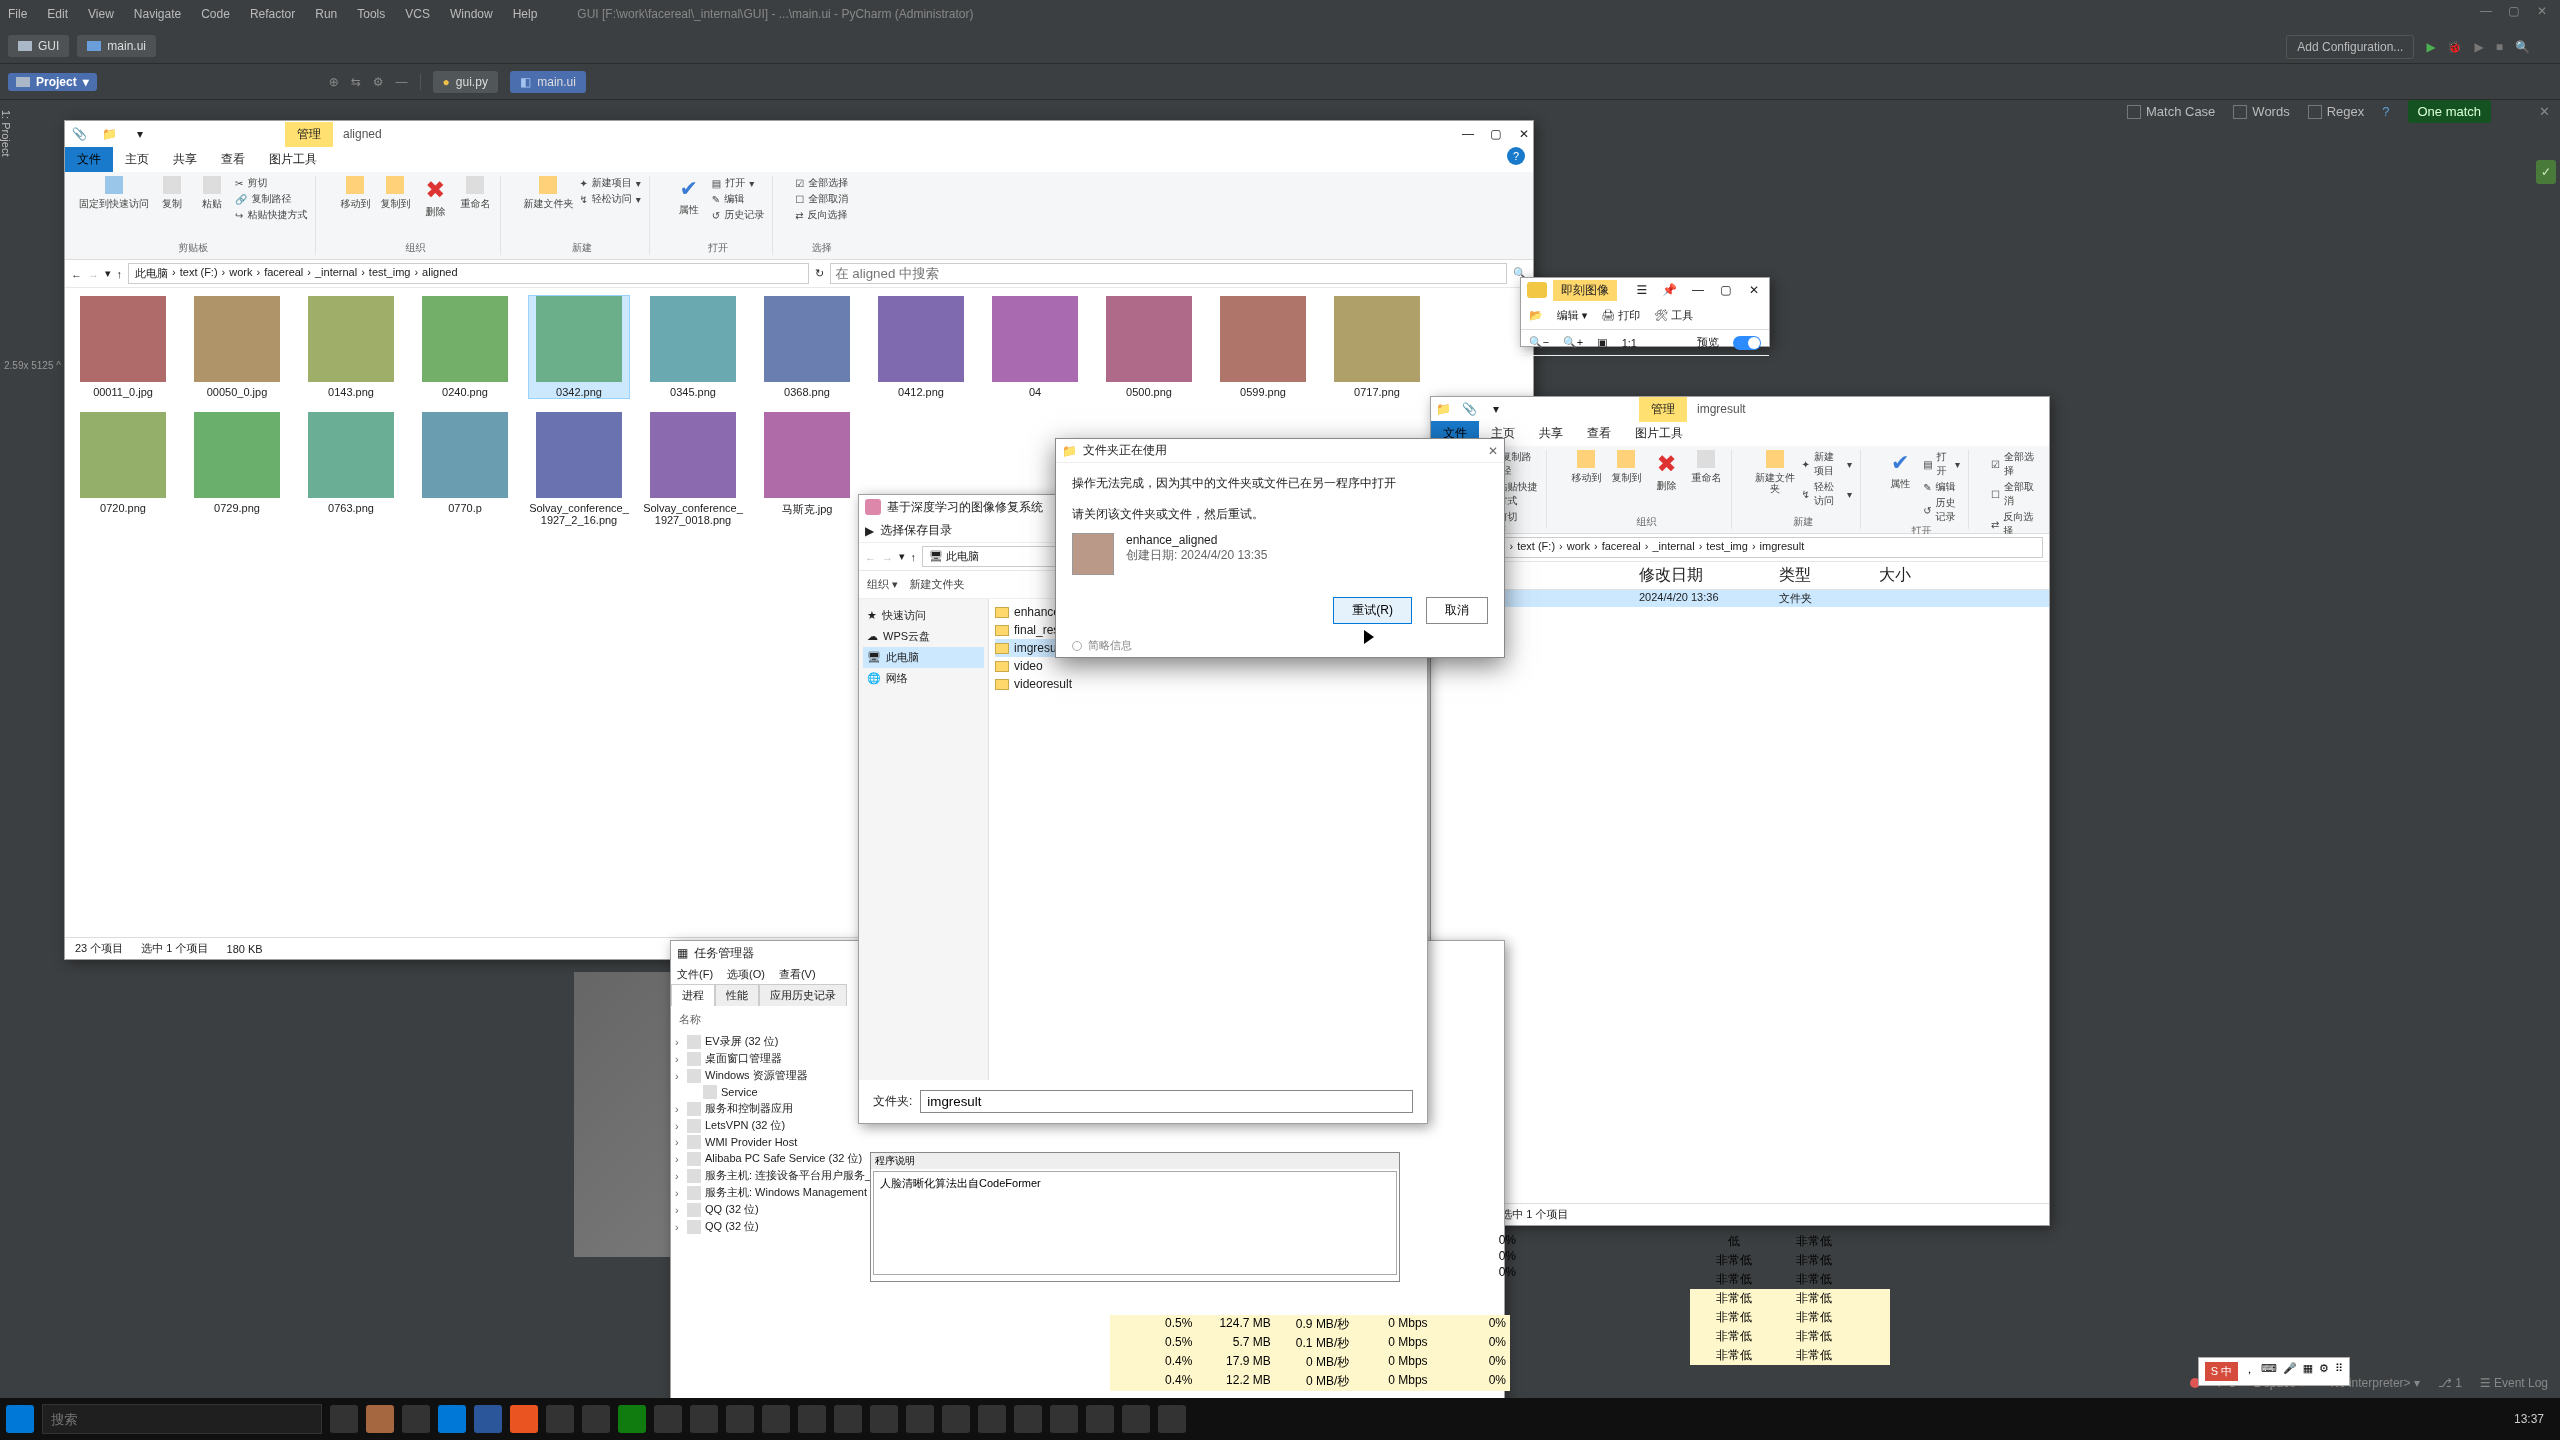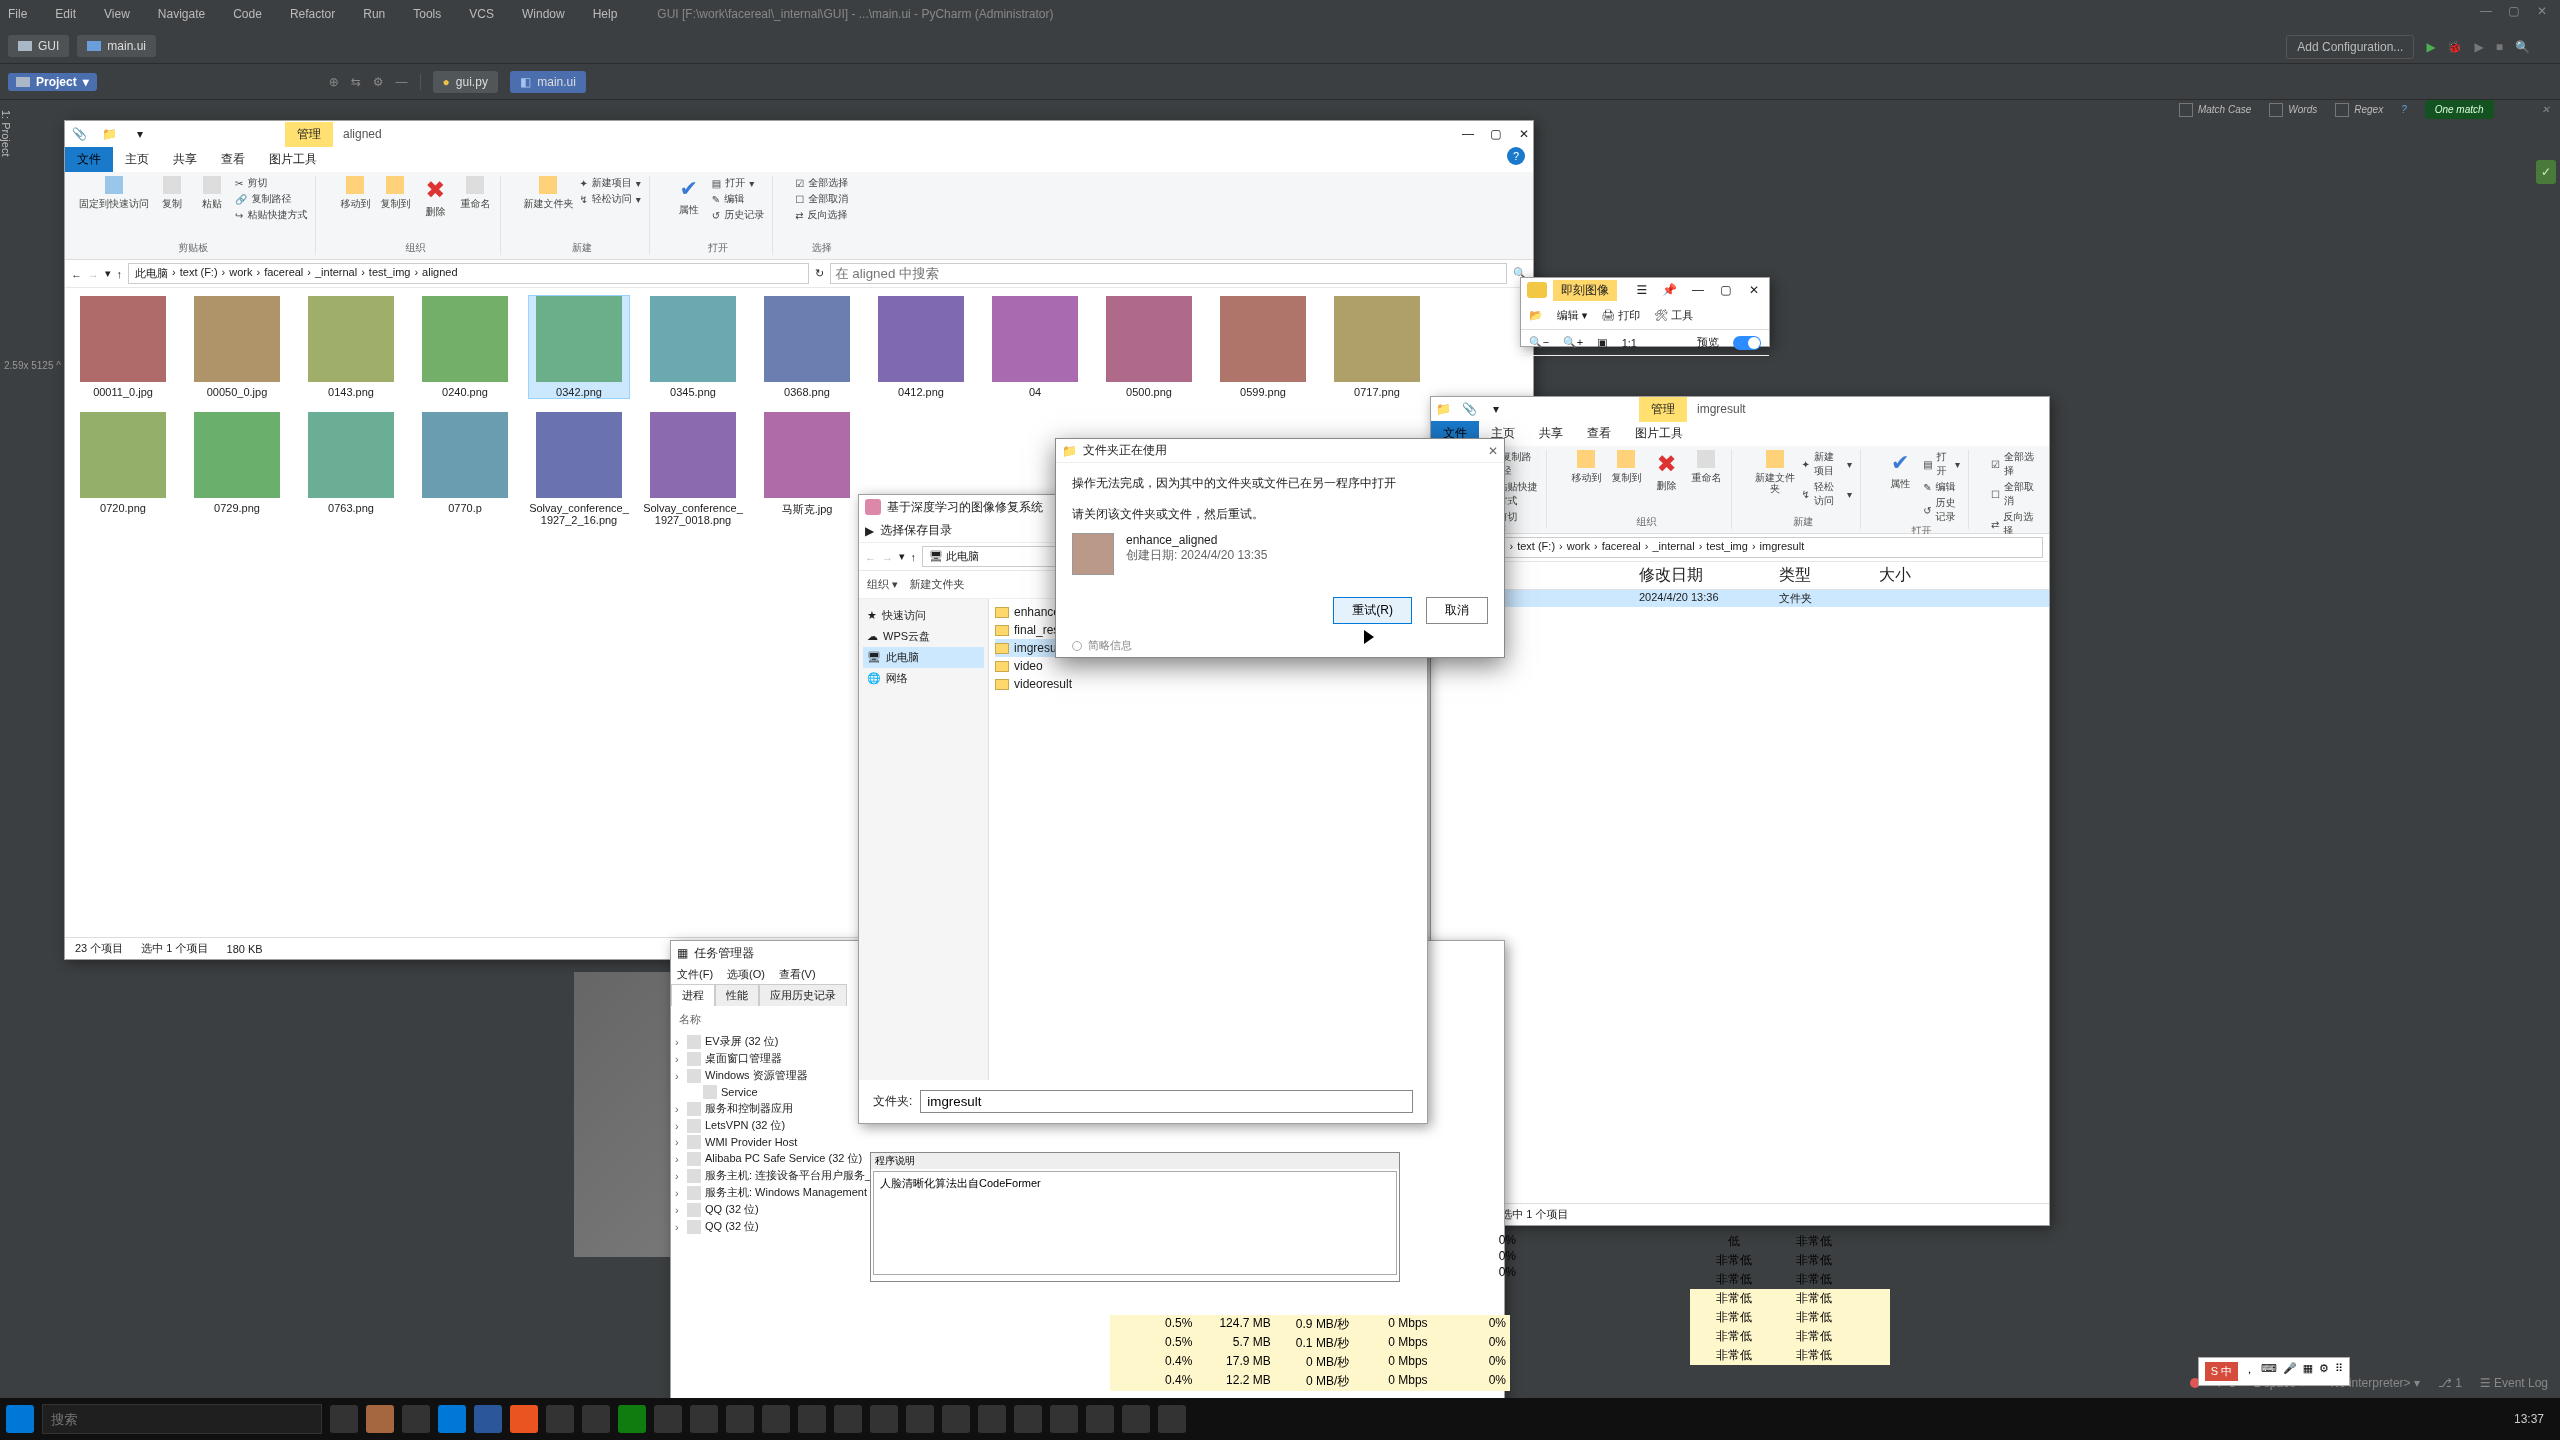--- a/index.html
+++ b/index.html
@@ -1,34 +1,34 @@
 <!DOCTYPE html>
 <html><head>
 <meta charset="utf-8">
 <style>
 * { margin: 0; padding: 0; box-sizing: border-box; font-family: "Segoe UI", "Microsoft YaHei", sans-serif; }
 body { width: 2560px; height: 1440px; background: #2b2b2b; overflow: hidden; position: relative; font-size: 12px; }
 
 
 .ide-root { width: 100%; height: 100%; background: #3c3f41; color: #bbb; }
 .ide-titlebar { height: 28px; background: #3c3f41; display: flex; align-items: center; padding: 0 8px; font-size: 12px; }
-.ide-menu { display: flex; gap: 28px; color: #bbb; }
+.ide-menu { display: flex; gap: 20px; color: #bbb; }
 .ide-title-path { margin-left: 40px; color: #888; }
 .ide-win-buttons { position: absolute; right: 8px; top: 4px; display: flex; gap: 8px; }
 .ide-win-buttons span { width: 20px; text-align: center; color: #888; }
 .ide-tabsbar { height: 36px; background: #3c3f41; display: flex; align-items: center; padding: 0 8px; gap: 8px; border-bottom: 1px solid #2b2b2b;}
 .ide-tab { background: #4e5254; padding: 4px 10px; border-radius: 3px; display: flex; align-items: center; gap: 6px; color: #ddd; font-size: 12px;}
 .ide-folder-icon { width: 14px; height: 10px; background: #a9b7c6; display: inline-block; }
 .ide-run-bar { position: absolute; right: 30px; top: 35px; display: flex; align-items: center; gap: 12px; }
 .ide-run-config { background: #3c3f41; border: 1px solid #555; padding: 4px 10px; border-radius: 3px; color: #bbb; font-size: 12px; }
 .ide-toolbar2 { height: 36px; background: #3c3f41; display: flex; align-items: center; padding: 0 8px; gap: 12px; border-bottom: 1px solid #2b2b2b;}
 .ide-crumb { padding: 2px 8px; border-radius: 3px; font-weight: bold; }
 .ide-crumb.sel { background: #4b6eaf; color: #fff; }
 .ide-side-left { position: absolute; left:0; top:100px; width:24px; height:700px; background:#3c3f41; writing-mode: vertical-lr; color:#bbb; font-size:11px; padding-top:10px;}
-.search-row { position: absolute; right: 10px; top: 100px; display: flex; gap: 18px; align-items: center; color: #bbb; font-size: 10px; font-style: italic;}
+.search-row { position: absolute; right: 10px; top: 100px; display: flex; gap: 18px; align-items: center; color: #bbb; font-size: 13px;}
 .search-chk { width:14px; height:14px; border:1px solid #777; display:inline-block; margin-right:5px; vertical-align:middle;}
 .one-match { background:#155221; color:#d8ffd8; padding:4px 10px; border-radius:3px;}
 .status-bar { position:absolute; bottom:45px; left:0; right:0; height:24px; background:#3c3f41; color:#888; display:flex; align-items:center; justify-content:flex-end; padding:0 12px; gap:18px; font-size:12px;}
 .status-bar .evlog { background:#3c3f41; }
 .git-badge { width:10px; height:10px; border-radius:50%; background:#e05555; display:inline-block;}
 
 .taskbar { position:absolute; bottom:0; left:0; right:0; height:42px; background:#101010; display:flex; align-items:center; padding:0 6px; gap:8px;}
 .task-icon { width:28px; height:28px; background:#333; border-radius:3px; }
 .task-search { width:280px; height:30px; background:#1f1f1f; border:1px solid #333; color:#888; padding:0 8px; }
 .task-time { margin-left:auto; color:#ccc; font-size:12px; text-align:right; padding-right:10px;}

